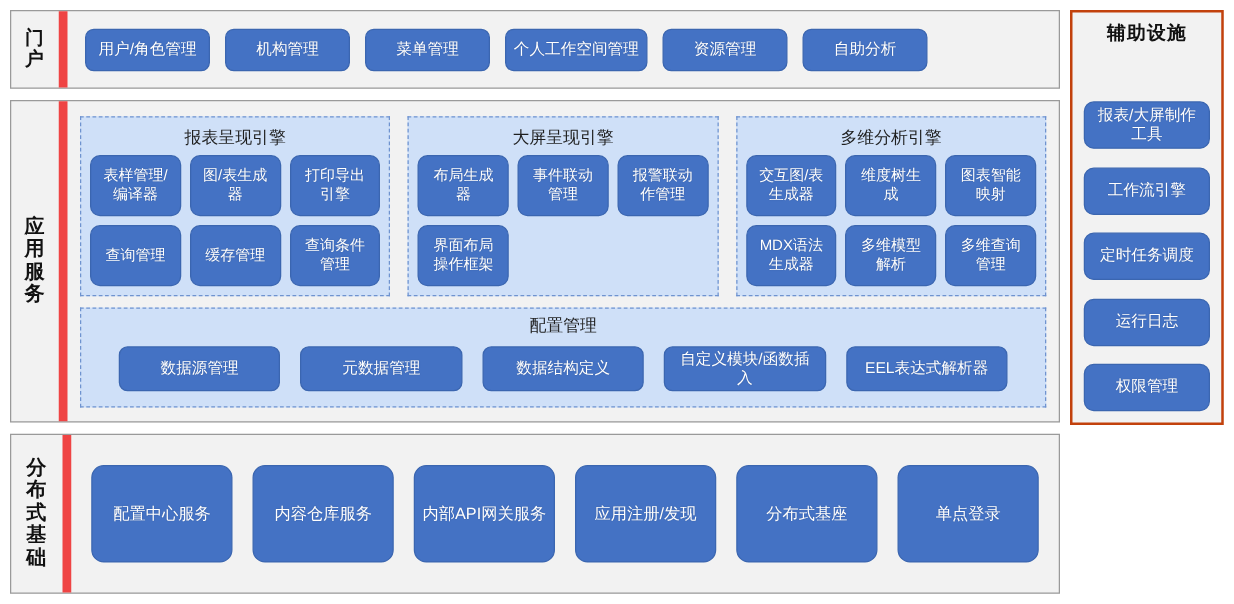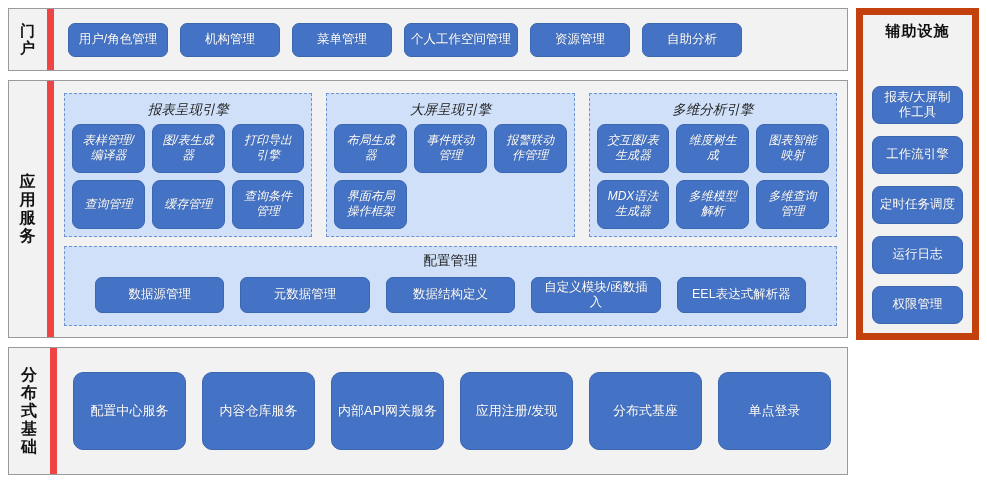--- a/index.html
+++ b/index.html
@@ -92,21 +92,20 @@
     padding: 8px 10px;
   }
   .engine-row { display: flex; gap: 14px; height: 144px; }
   .engine {
     flex: 1 1 0;
     border: 1px dashed #6f93cf;
     background: #cfe0f8;
     padding: 5px 7px 7px 7px;
     display: flex;
     flex-direction: column;
-    font-style: italic;
   }
   .engine-title {
     text-align: center;
     font-size: 13.5px;
     color: #1f1f1f;
     padding: 2px 0 5px 0;
     font-weight: 500;
   }
   .engine-grid {
     flex: 1 1 auto;
@@ -151,21 +150,21 @@
   }
   #distbase .btn {
     flex: 1 1 0;
     height: 78px;
     border-radius: 10px;
     font-size: 13px;
   }
 
   
   .aux {
-    border: 7px solid #c2410c;
+    border: 2px solid #c2410c;
     background: #f2f2f2;
     height: 332px;
     padding: 7px 9px 9px 9px;
     display: flex;
     flex-direction: column;
   }
   .aux-title {
     text-align: center;
     font-size: 15px;
     font-weight: bold;

